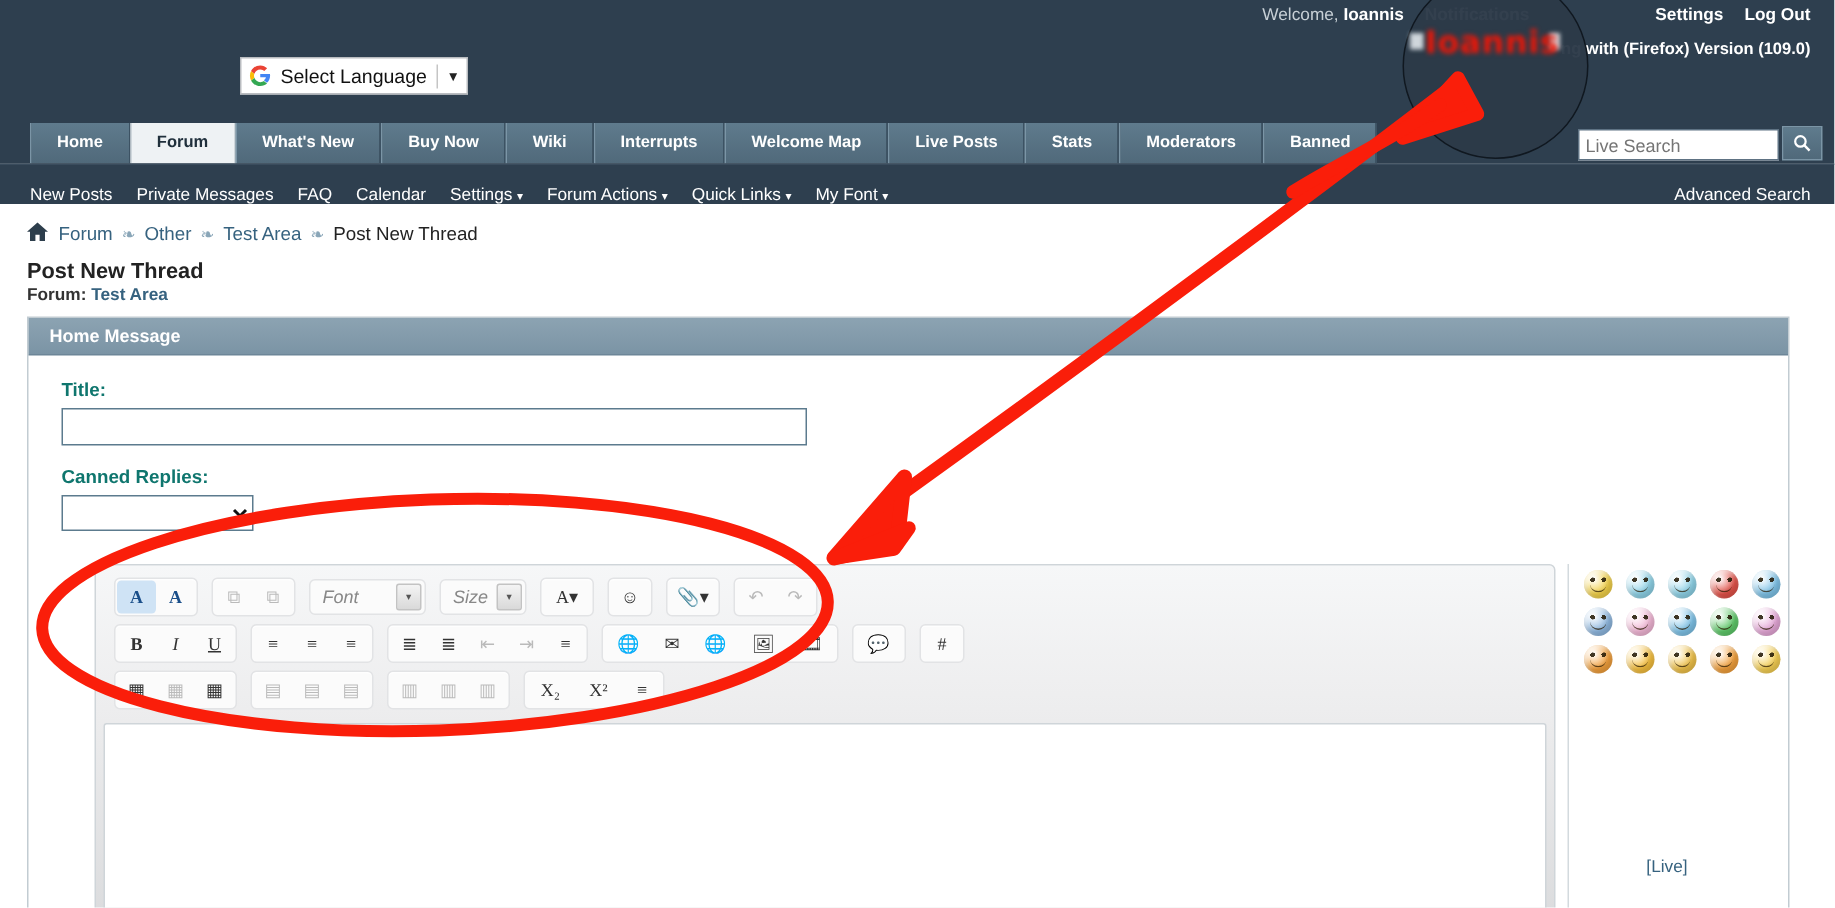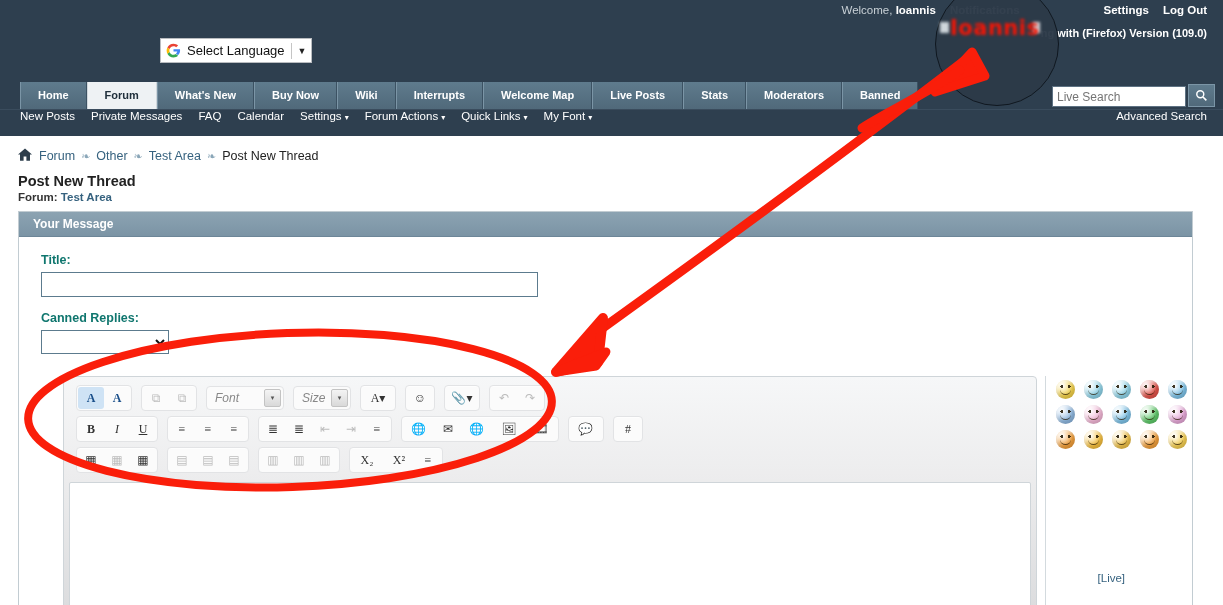--- a/index.html
+++ b/index.html
@@ -107,21 +107,21 @@
   }
   .search-btn {
     width:27px; height:23px; margin-left:2px;
     background:linear-gradient(#5f7b8d,#50697a);
     border:1px solid #7b95a6;
     color:#fff; font-size:13px; display:flex; align-items:center; justify-content:center;
     cursor:pointer;
   }
 
   .subnav {
-    background:#2e3f4f; height:27px; display:flex; align-items:flex-start;
+    background:#2e3f4f; height:27px; display:flex; align-items:flex-end;
     padding-left:20px; position:relative; border-top:1px solid #3a4c5d;
   }
   .subnav-item {
     color:#ffffff; font-size:11.5px; margin-right:16px; cursor:pointer; white-space:nowrap;
   }
   .subnav-caret { font-size:8px; margin-left:3px; }
   .adv-search {
     position:absolute; right:16px; color:#fff; font-size:11.5px; cursor:pointer;
   }
 
@@ -323,21 +323,21 @@
   <span class="cur">Post New Thread</span>
 </div>
 
 <div class="pagetitle">Post New Thread</div>
 <div class="pagesub">
   <span>Forum:</span>
   <a>Test Area</a>
 </div>
 
 <div class="panel">
-  <div class="panel-head">Your Message</div>
+  <div class="panel-head">Home Message</div>
   <div class="panel-body">
     <div class="fieldlabel">Title:</div>
     <input class="title-input" value="" style="">
     <div class="spacer14"></div>
     <div class="fieldlabel">Canned Replies:</div>
     <select class="canned-select"><option></option></select>
 
     
     <div class="editor-row">
       <div class="editor">

